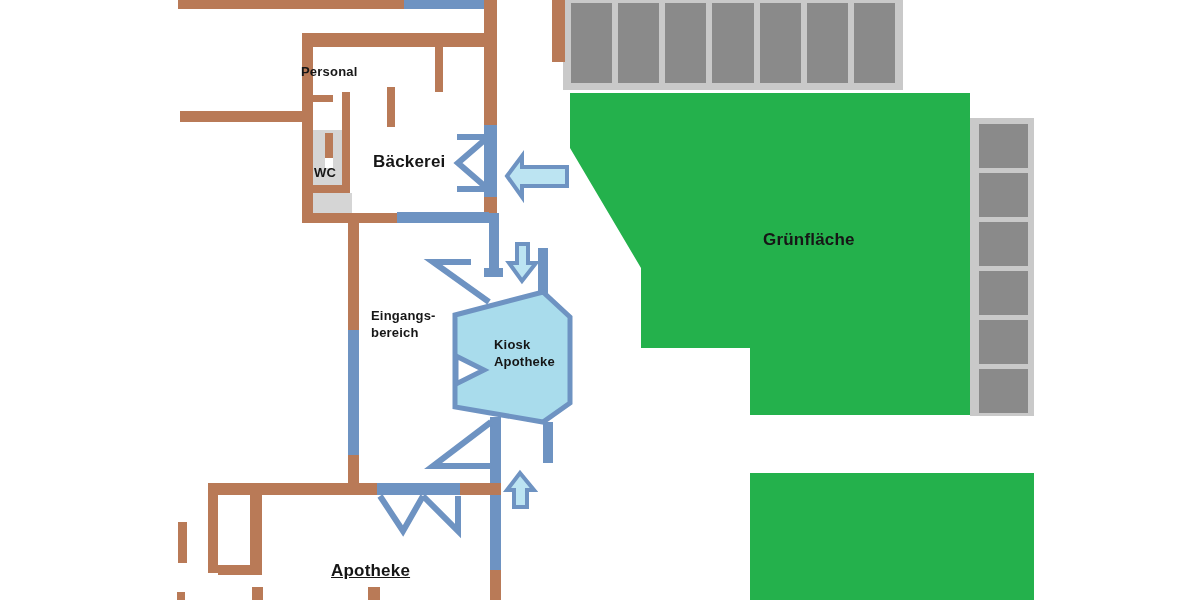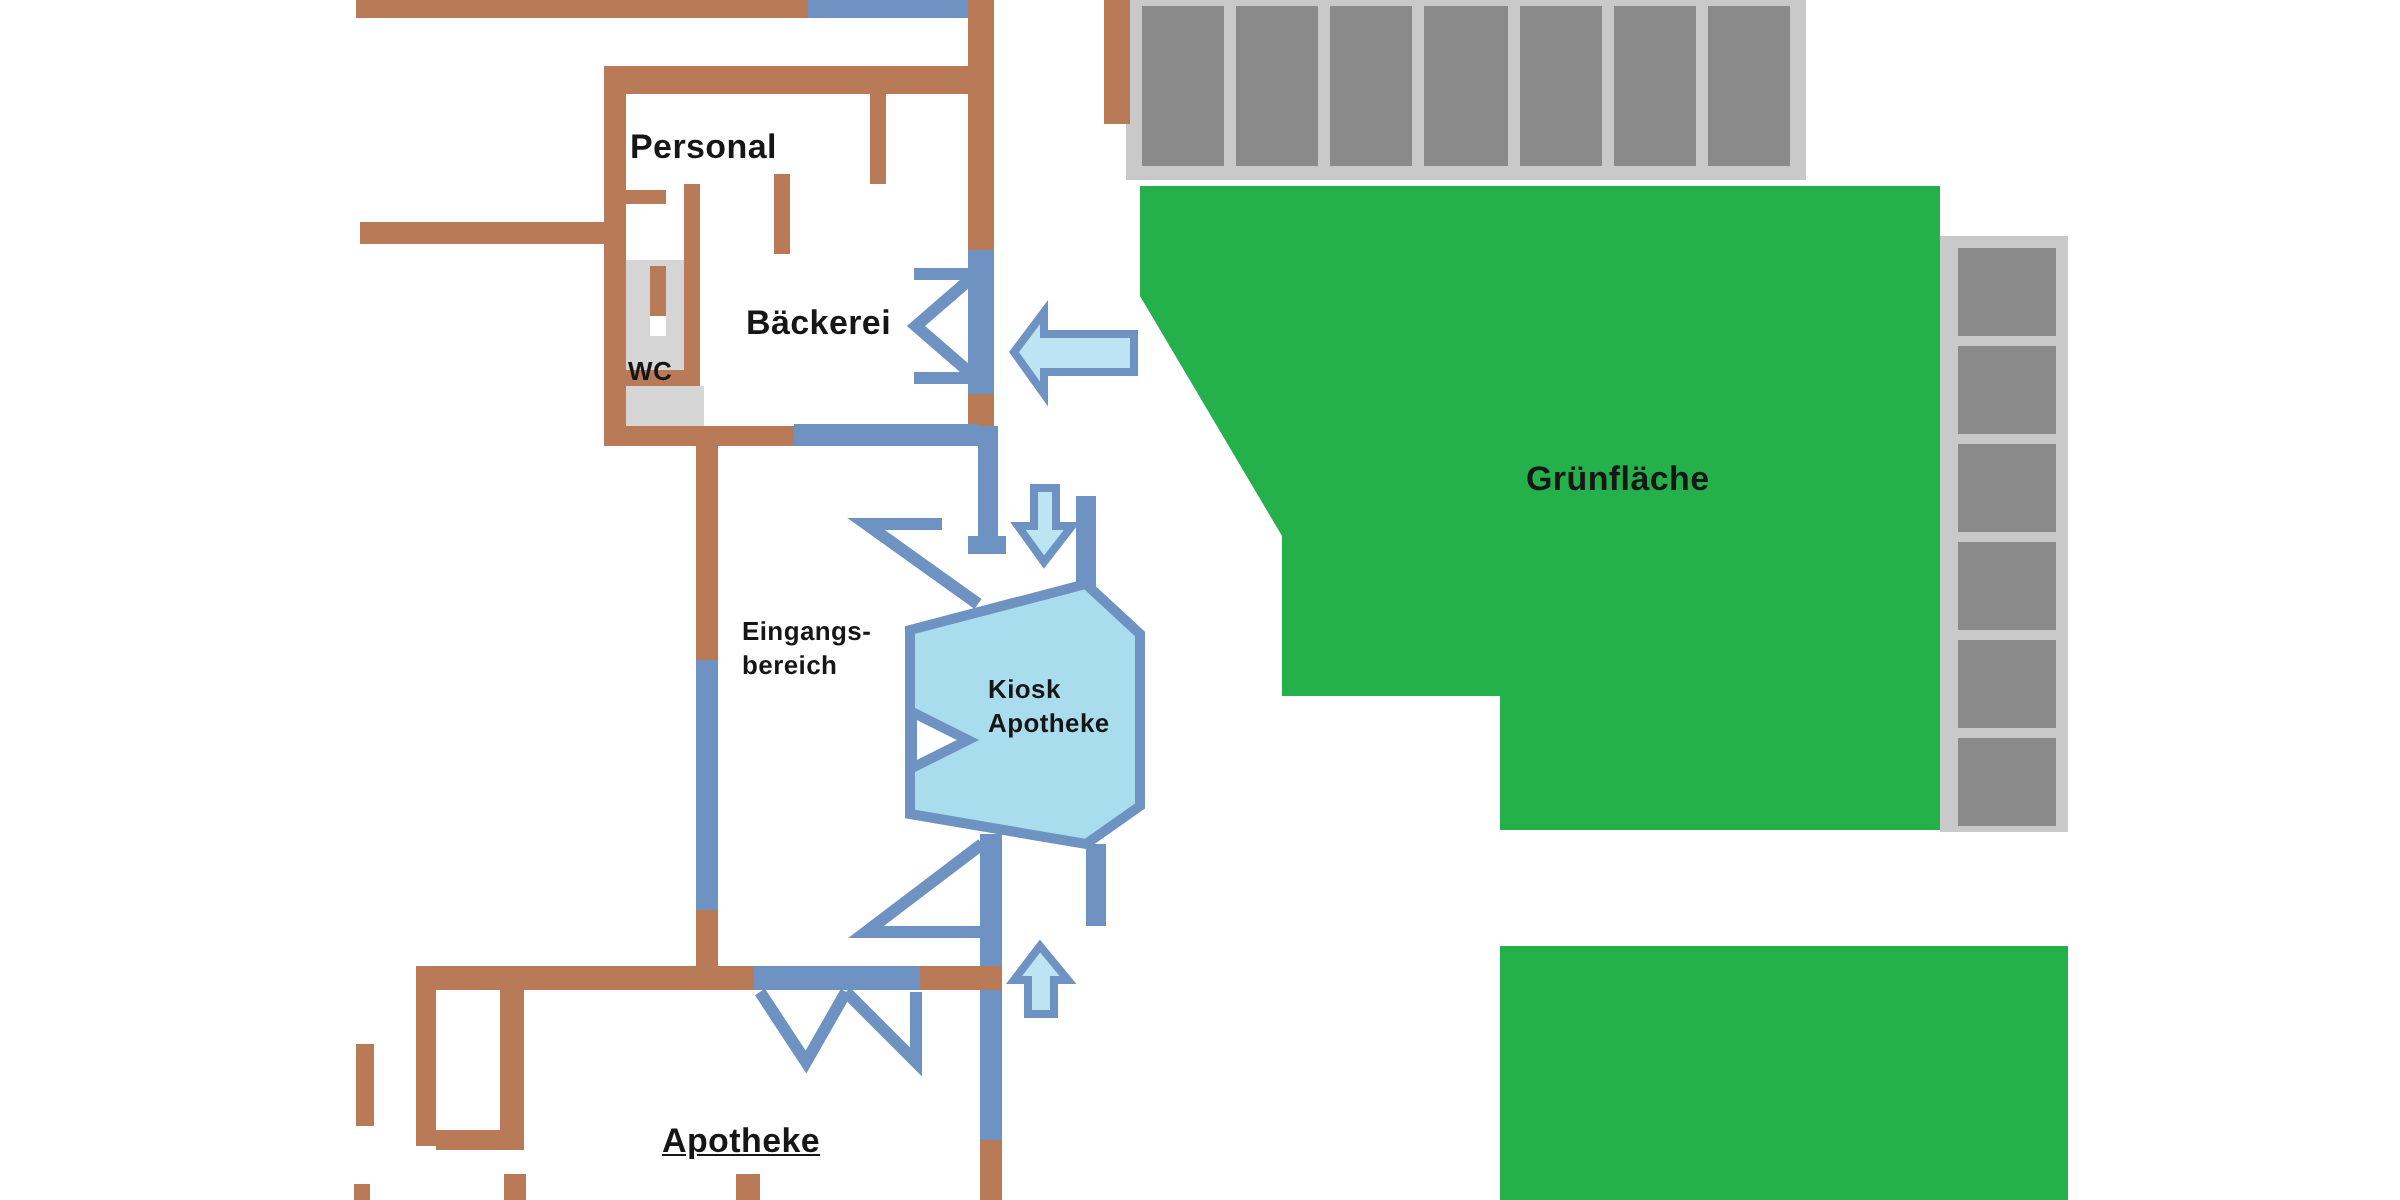--- a/index.html
+++ b/index.html
@@ -20,22 +20,22 @@
   
   .wall-brown{background:var(--wall-brown);z-index:3;}
   .wall-blue{background:var(--wall-blue);z-index:3;}
   .floor-gray{background:var(--floor-gray);z-index:2;}
   .floor-white{background:#ffffff;z-index:2;}
   
   #overlay{position:absolute;left:0;top:0;z-index:5;pointer-events:none;}
   
   .lbl{position:absolute;z-index:10;color:var(--text);font-weight:700;white-space:nowrap;letter-spacing:.2px;}
   .lbl .ln{display:block;}
-  #lbl-personal{left:315px;top:64px;font-size:17px;}
-  #lbl-wc{left:314px;top:178px;font-size:13px;}
+  #lbl-personal{left:301px;top:64px;font-size:13px;}
+  #lbl-wc{left:314px;top:165px;font-size:13px;}
   #lbl-baeckerei{left:373px;top:152px;font-size:17px;}
   #lbl-discounter{left:207px;top:305px;font-size:17px;line-height:22px;}
   #lbl-eingang{left:371px;top:307px;font-size:13px;line-height:17px;}
   #lbl-kiosk{left:494px;top:336px;font-size:13px;line-height:17px;}
   #lbl-apotheke{left:331px;top:561px;font-size:17px;text-decoration:underline;}
   #lbl-gruen{left:763px;top:230px;font-size:17px;text-align:right;}
   #lbl-feuer{font-size:15px;color:var(--text);font-weight:700;letter-spacing:.2px;}
 </style>
 </head>
 <body>

